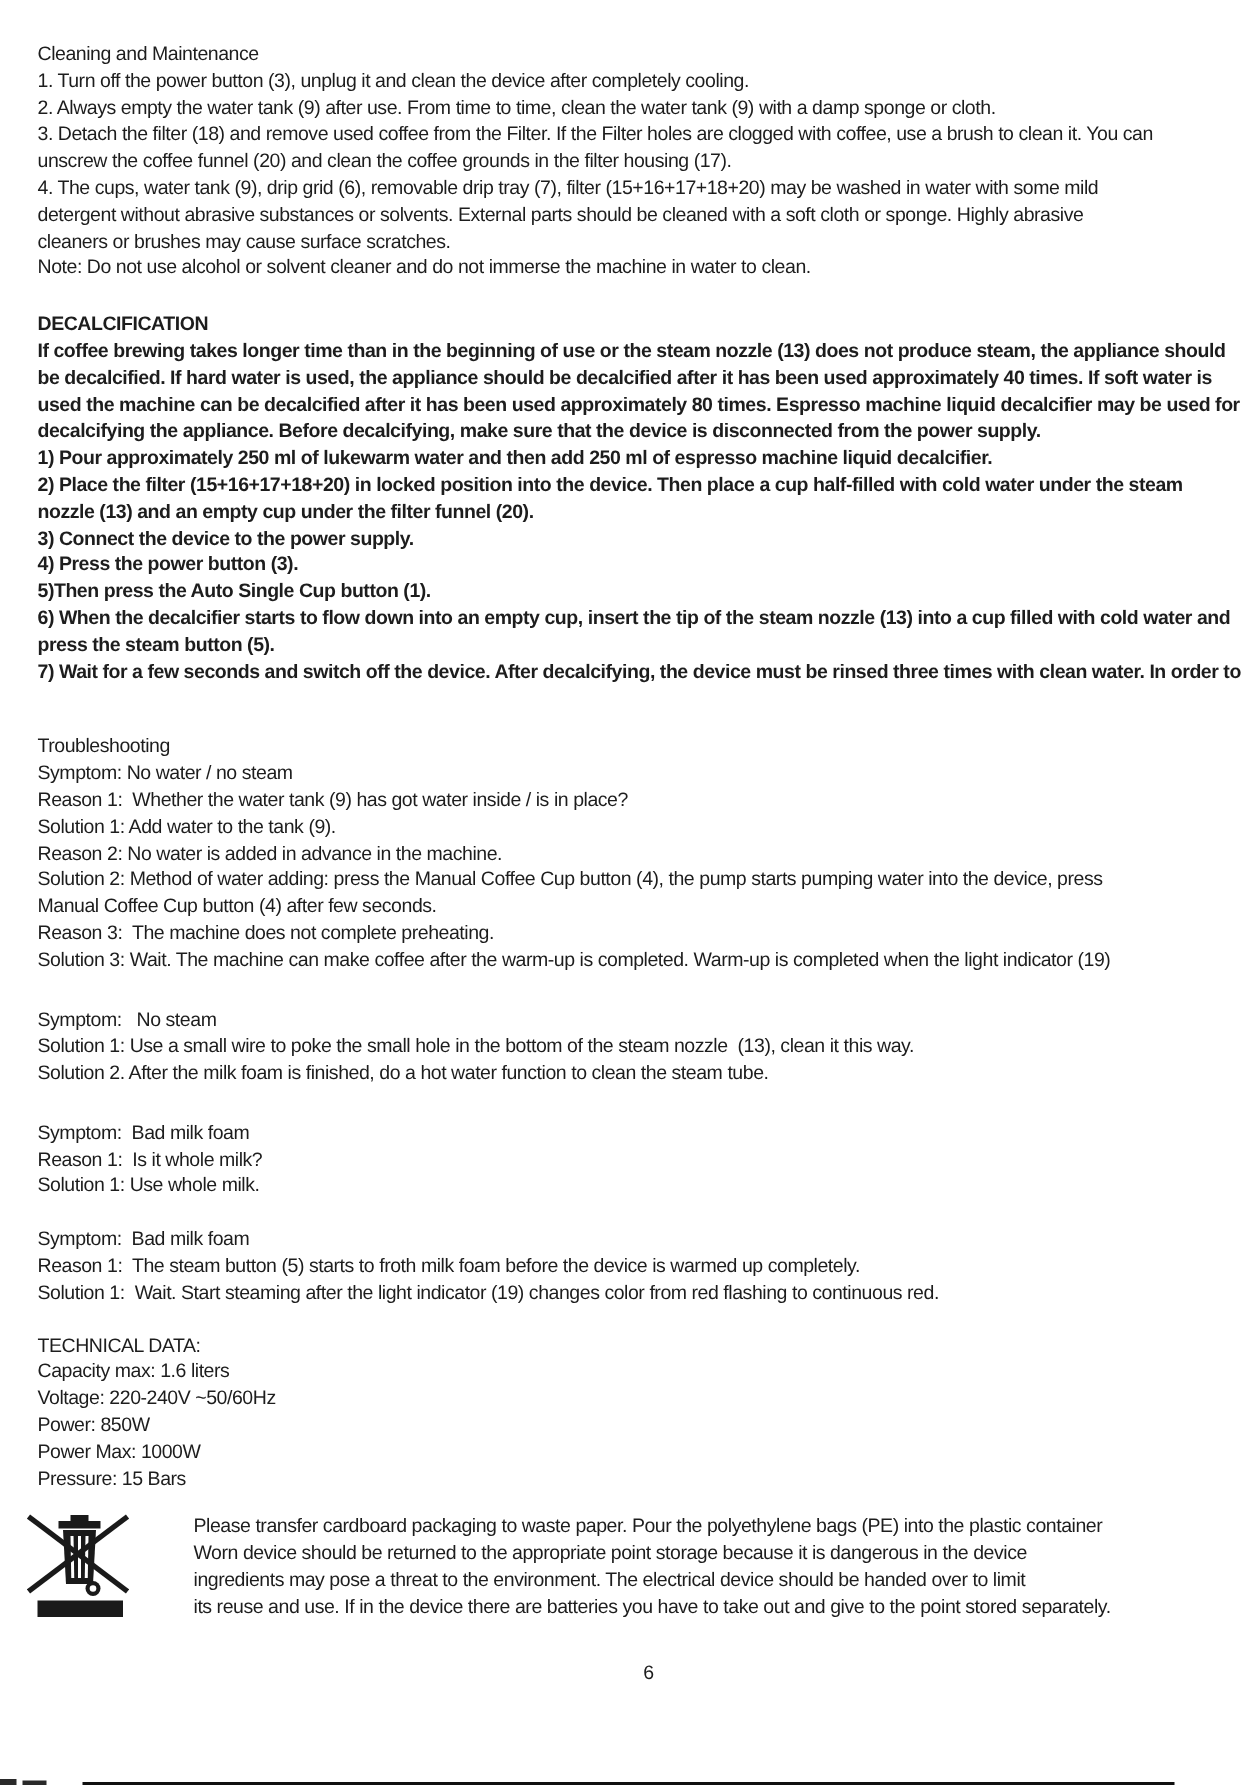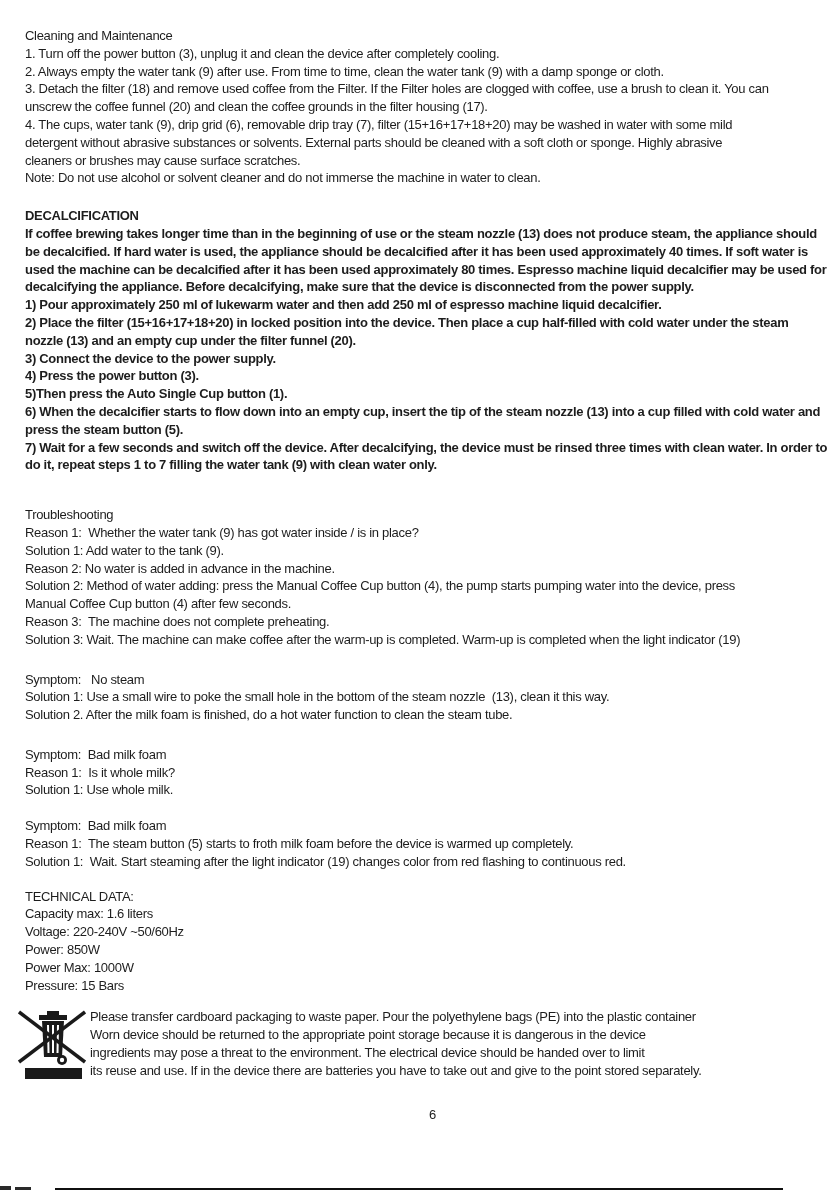--- a/index.html
+++ b/index.html
@@ -30,21 +30,22 @@
   #block-decal   { margin-top: 20px; font-weight: bold; }
   #block-trouble { margin-top: 32px; }
   #block-nosteam { margin-top: 22px; }
   #block-foam1   { margin-top: 22px; }
   #block-foam2   { margin-top: 18px; }
   #block-tech    { margin-top: 17px; }
   .recycling-row {
     margin-top: 14px;
     margin-left: -7px;     
     display: flex;
-    align-items: flex-end;
+    align-items: center;
+    gap: 39px;
   }
   .weee-icon {
     flex: 0 0 68px;
     width: 68px;
     height: 70px;
     margin-right: 4px;
   }
   .recycling-text { padding-top: 0px; }
   .page-number {
     margin-top: 26px;
@@ -103,25 +104,25 @@
         <div class="line">decalcifying the appliance. Before decalcifying, make sure that the device is disconnected from the power supply.</div>
         <div class="line">1) Pour approximately 250 ml of lukewarm water and then add 250 ml of espresso machine liquid decalcifier.</div>
         <div class="line">2) Place the filter (15+16+17+18+20) in locked position into the device. Then place a cup half-filled with cold water under the steam</div>
         <div class="line">nozzle (13) and an empty cup under the filter funnel (20).</div>
         <div class="line">3) Connect the device to the power supply.</div>
         <div class="line">4) Press the power button (3).</div>
         <div class="line">5)Then press the Auto Single Cup button (1).</div>
         <div class="line">6) When the decalcifier starts to flow down into an empty cup, insert the tip of the steam nozzle (13) into a cup filled with cold water and</div>
         <div class="line">press the steam button (5).</div>
         <div class="line">7) Wait for a few seconds and switch off the device. After decalcifying, the device must be rinsed three times with clean water. In order to</div>
-        <div class="line">do it, repeat steps 1 to 7 filling the water tank (9) with clean water only.</div>
       </div>
 
     <div class="block" id="block-trouble">
         <div class="line">Troubleshooting</div>
+        <div class="line">Symptom: No water / no steam</div>
         <div class="line">Reason 1:  Whether the water tank (9) has got water inside / is in place?</div>
         <div class="line">Solution 1: Add water to the tank (9).</div>
         <div class="line">Reason 2: No water is added in advance in the machine.</div>
         <div class="line">Solution 2: Method of water adding: press the Manual Coffee Cup button (4), the pump starts pumping water into the device, press</div>
         <div class="line">Manual Coffee Cup button (4) after few seconds.</div>
         <div class="line">Reason 3:  The machine does not complete preheating.</div>
         <div class="line">Solution 3: Wait. The machine can make coffee after the warm-up is completed. Warm-up is completed when the light indicator (19)</div>
       </div>
 
     <div class="block" id="block-nosteam">

